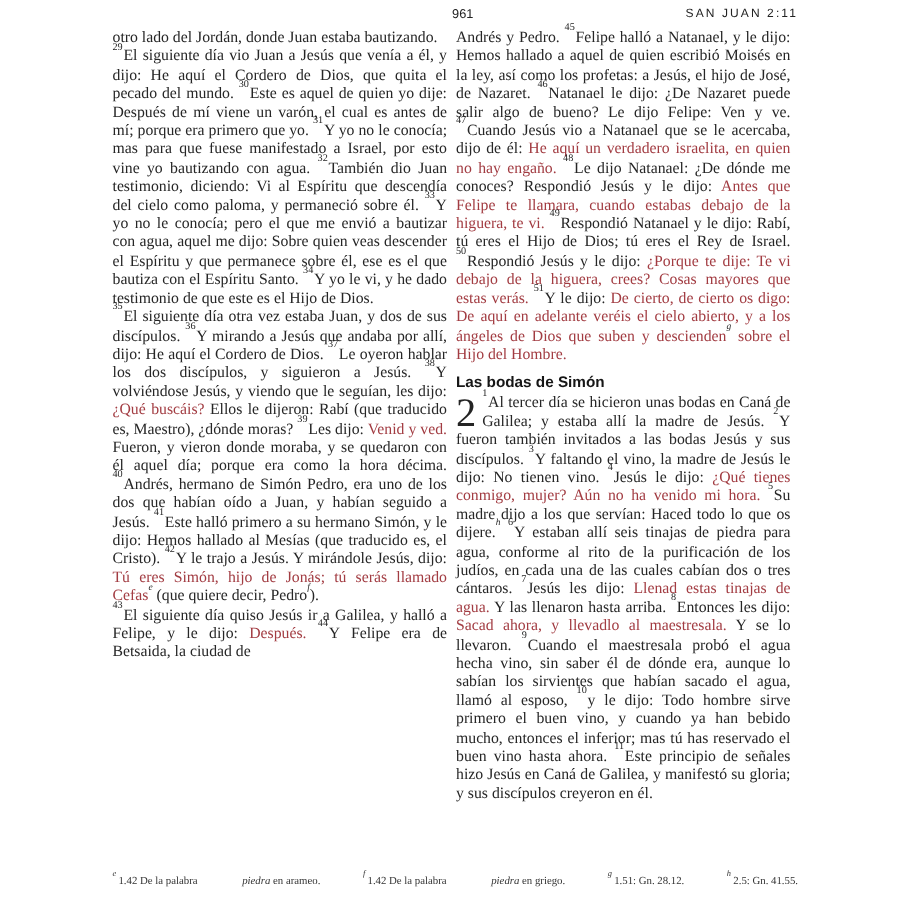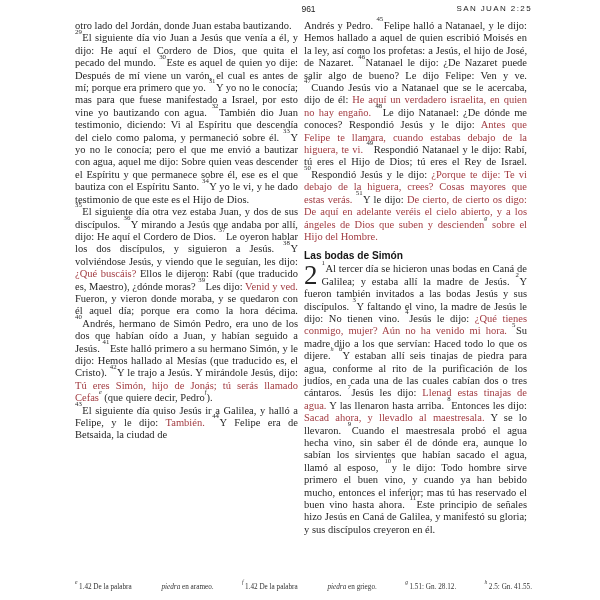--- a/index.html
+++ b/index.html
@@ -31,29 +31,29 @@
   }
   .fnote sup{font-size:5.6px;font-style:italic;position:relative;top:-2px;margin-right:1.5px;}
   .fnote .ital{font-style:italic;margin-left:28px;}
 </style>
 </head>
 <body>
 
 <div class="page">
   <div class="runhead">
     <span class="pagenum">961</span>
-    <span class="bookref">SAN JUAN 2:25</span>
+    <span class="bookref">SAN JUAN 2:11</span>
   </div>
 
   <div class="cols">
     <div class="col" id="col-left">
         <p><span>otro lado del Jordán, donde Juan estaba bautizando.</span></p>
         <p><sup class="verse">29</sup><span>El siguiente día vio Juan a Jesús que venía a él, y dijo: He aquí el Cordero de Dios, que quita el pecado del mundo. </span><sup class="verse">30</sup><span>Este es aquel de quien yo dije: Después de mí viene un varón, el cual es antes de mí; porque era primero que yo. </span><sup class="verse">31</sup><span>Y yo no le conocía; mas para que fuese manifestado a Israel, por esto vine yo bautizando con agua. </span><sup class="verse">32</sup><span>También dio Juan testimonio, diciendo: Vi al Espíritu que descendía del cielo como paloma, y permaneció sobre él. </span><sup class="verse">33</sup><span>Y yo no le conocía; pero el que me envió a bautizar con agua, aquel me dijo: Sobre quien veas descender el Espíritu y que permanece sobre él, ese es el que bautiza con el Espíritu Santo. </span><sup class="verse">34</sup><span>Y yo le vi, y he dado testimonio de que este es el Hijo de Dios.</span></p>
         <p><sup class="verse">35</sup><span>El siguiente día otra vez estaba Juan, y dos de sus discípulos. </span><sup class="verse">36</sup><span>Y mirando a Jesús que andaba por allí, dijo: He aquí el Cordero de Dios. </span><sup class="verse">37</sup><span>Le oyeron hablar los dos discípulos, y siguieron a Jesús. </span><sup class="verse">38</sup><span>Y volviéndose Jesús, y viendo que le seguían, les dijo: </span><span class="red">¿Qué buscáis?</span><span> Ellos le dijeron: Rabí (que traducido es, Maestro), ¿dónde moras? </span><sup class="verse">39</sup><span>Les dijo: </span><span class="red">Venid y ved.</span><span> Fueron, y vieron donde moraba, y se quedaron con él aquel día; porque era como la hora décima. </span><sup class="verse">40</sup><span>Andrés, hermano de Simón Pedro, era uno de los dos que habían oído a Juan, y habían seguido a Jesús. </span><sup class="verse">41</sup><span>Este halló primero a su hermano Simón, y le dijo: Hemos hallado al Mesías (que traducido es, el Cristo). </span><sup class="verse">42</sup><span>Y le trajo a Jesús. Y mirándole Jesús, dijo: </span><span class="red">Tú eres Simón, hijo de Jonás; tú serás llamado Cefas</span><sup class="fnref">e</sup><span> (que quiere decir, Pedro</span><sup class="fnref">f</sup><span>).</span></p>
-        <p><sup class="verse">43</sup><span>El siguiente día quiso Jesús ir a Galilea, y halló a Felipe, y le dijo: </span><span class="red">También.</span><span> </span><sup class="verse">44</sup><span>Y Felipe era de Betsaida, la ciudad de</span></p>
+        <p><sup class="verse">43</sup><span>El siguiente día quiso Jesús ir a Galilea, y halló a Felipe, y le dijo: </span><span class="red">Después.</span><span> </span><sup class="verse">44</sup><span>Y Felipe era de Betsaida, la ciudad de</span></p>
       </div>
     <div class="col" id="col-right">
         <p><span>Andrés y Pedro. </span><sup class="verse">45</sup><span>Felipe halló a Natanael, y le dijo: Hemos hallado a aquel de quien escribió Moisés en la ley, así como los profetas: a Jesús, el hijo de José, de Nazaret. </span><sup class="verse">46</sup><span>Natanael le dijo: ¿De Nazaret puede salir algo de bueno? Le dijo Felipe: Ven y ve. </span><sup class="verse">47</sup><span>Cuando Jesús vio a Natanael que se le acercaba, dijo de él: </span><span class="red">He aquí un verdadero israelita, en quien no hay engaño. </span><sup class="verse">48</sup><span>Le dijo Natanael: ¿De dónde me conoces? Respondió Jesús y le dijo: </span><span class="red">Antes que Felipe te llamara, cuando estabas debajo de la higuera, te vi. </span><sup class="verse">49</sup><span>Respondió Natanael y le dijo: Rabí, tú eres el Hijo de Dios; tú eres el Rey de Israel. </span><sup class="verse">50</sup><span>Respondió Jesús y le dijo: </span><span class="red">¿Porque te dije: Te vi debajo de la higuera, crees? Cosas mayores que estas verás. </span><sup class="verse">51</sup><span>Y le dijo: </span><span class="red">De cierto, de cierto os digo: De aquí en adelante veréis el cielo abierto, y a los ángeles de Dios que suben y descienden</span><sup class="fnref">g</sup><span class="red"> sobre el Hijo del Hombre.</span></p>
         <h3>Las bodas de Simón</h3>
         <p><span class="dropcap">2</span><sup class="verse">1</sup><span>Al tercer día se hicieron unas bodas en Caná de Galilea; y estaba allí la madre de Jesús. </span><sup class="verse">2</sup><span>Y fueron también invitados a las bodas Jesús y sus discípulos. </span><sup class="verse">3</sup><span>Y faltando el vino, la madre de Jesús le dijo: No tienen vino. </span><sup class="verse">4</sup><span>Jesús le dijo: </span><span class="red">¿Qué tienes conmigo, mujer? Aún no ha venido mi hora.</span><span> </span><sup class="verse">5</sup><span>Su madre dijo a los que servían: Haced todo lo que os dijere.</span><sup class="fnref">h</sup><span> </span><sup class="verse">6</sup><span>Y estaban allí seis tinajas de piedra para agua, conforme al rito de la purificación de los judíos, en cada una de las cuales cabían dos o tres cántaros. </span><sup class="verse">7</sup><span>Jesús les dijo: </span><span class="red">Llenad estas tinajas de agua.</span><span> Y las llenaron hasta arriba. </span><sup class="verse">8</sup><span>Entonces les dijo: </span><span class="red">Sacad ahora, y llevadlo al maestresala.</span><span> Y se lo llevaron. </span><sup class="verse">9</sup><span>Cuando el maestresala probó el agua hecha vino, sin saber él de dónde era, aunque lo sabían los sirvientes que habían sacado el agua, llamó al esposo, </span><sup class="verse">10</sup><span>y le dijo: Todo hombre sirve primero el buen vino, y cuando ya han bebido mucho, entonces el inferior; mas tú has reservado el buen vino hasta ahora. </span><sup class="verse">11</sup><span>Este principio de señales hizo Jesús en Caná de Galilea, y manifestó su gloria; y sus discípulos creyeron en él.</span></p>
       </div>
   </div>
 
   <div class="footnotes" id="footnotes">
       <span class="fnote"><sup>e</sup><span>1.42 De la palabra </span><span class="ital">piedra</span><span> en arameo.</span></span>

